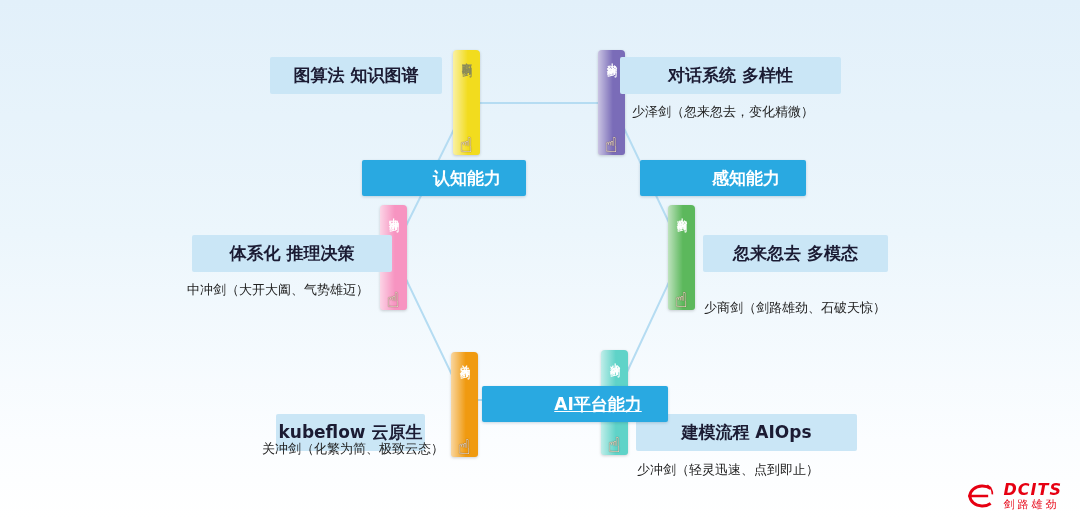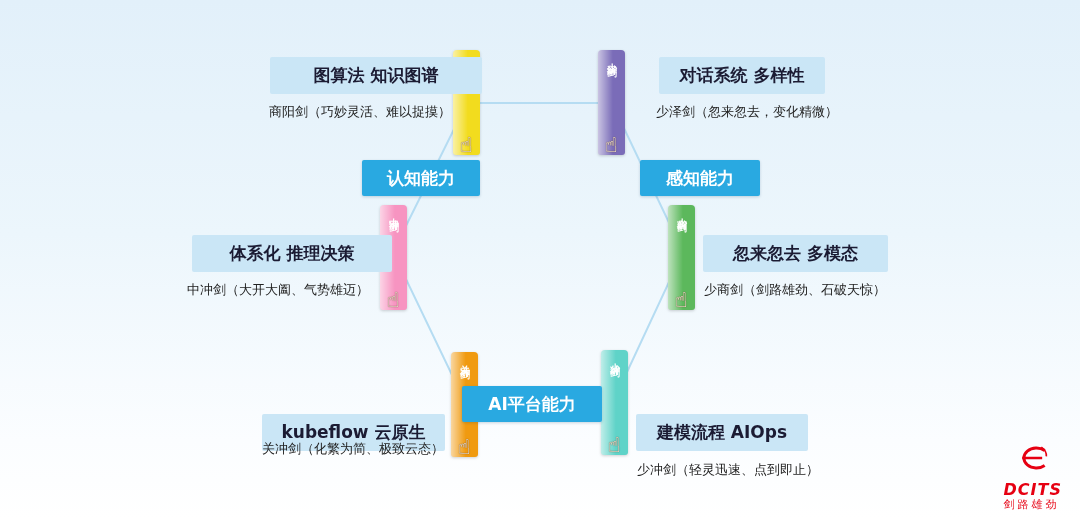--- a/index.html
+++ b/index.html
@@ -34,52 +34,53 @@
     background:var(--box-bg,#cae6f6);
     text-align:center;font-size:17px;font-weight:bold;color:#1b1b33;
     border-radius:2px;
   }
   
   .cap{
     position:absolute;height:36px;line-height:36px;z-index:3;
     background:var(--accent,#29a9e1);color:#ffffff;
     text-align:center;font-size:17px;font-weight:bold;border-radius:2px;
     box-shadow:0 1px 3px rgba(0,60,100,.2);
+    padding-left:46px;
   }
   
   .desc{
     position:absolute;width:230px;z-index:2;
     font-size:13px;color:#222;text-align:center;white-space:nowrap;
   }
   
   #sword-0{left:453px;top:50px;}
   #sword-1{left:598px;top:50px;}
   #sword-2{left:380px;top:205px;}
   #sword-3{left:668px;top:205px;}
   #sword-4{left:451px;top:352px;}
   #sword-5{left:601px;top:350px;}
-  #box-0{left:270px;top:57px;width:212px;}
-  #box-1{left:659px;top:57px;width:166px;}
+  #box-0{left:270px;top:57px;width:172px;}
+  #box-1{left:620px;top:57px;width:221px;}
   #box-2{left:192px;top:235px;width:200px;}
   #box-3{left:703px;top:235px;width:185px;}
-  #box-4{left:262px;top:414px;width:183px;}
-  #box-5{left:636px;top:414px;width:172px;}
+  #box-4{left:276px;top:414px;width:149px;}
+  #box-5{left:636px;top:414px;width:221px;}
   #desc-0{left:245px;top:103px;}
-  #desc-1{left:632px;top:103px;}
+  #desc-1{left:608px;top:103px;}
   #desc-2{left:163px;top:281px;}
-  #desc-3{left:680px;top:281px;}
+  #desc-3{left:680px;top:299px;}
   #desc-4{left:238px;top:440px;}
   #desc-5{left:613px;top:461px;}
   #cap-cognitive{left:362px;top:160px;width:118px;}
   #cap-perception{left:640px;top:160px;width:120px;}
-  #cap-platform{left:462px;top:386px;width:140px;}
+  #cap-platform{left:482px;top:386px;width:140px;text-decoration:underline;}
   
   .logo{
     position:absolute;right:18px;bottom:8px;z-index:4;
-    display:flex;align-items:center;gap:8px;flex-direction:column;
+    display:flex;align-items:flex-end;gap:8px;
   }
   .logo-text{display:flex;flex-direction:column;line-height:1.1;}
   .logo-brand{
     color:var(--logo-red,#e60012);font-weight:bold;font-style:italic;
     font-size:16px;letter-spacing:1px;
   }
   .logo-company{
     color:var(--logo-red,#e60012);font-size:11px;letter-spacing:3px;
   }
 </style>
@@ -117,21 +118,20 @@
     <span class="hand">☝</span>
   </div>
 
   <div class="tech-box" id="box-0">图算法 知识图谱</div>
   <div class="tech-box" id="box-1">对话系统 多样性</div>
   <div class="tech-box" id="box-2">体系化 推理决策</div>
   <div class="tech-box" id="box-3">忽来忽去 多模态</div>
   <div class="tech-box" id="box-4">kubeflow 云原生</div>
   <div class="tech-box" id="box-5">建模流程 AIOps</div>
 
-  <div class="desc" id="desc-0">商阳剑（巧妙灵活、难以捉摸）</div>
   <div class="desc" id="desc-1">少泽剑（忽来忽去，变化精微）</div>
   <div class="desc" id="desc-2">中冲剑（大开大阖、气势雄迈）</div>
   <div class="desc" id="desc-3">少商剑（剑路雄劲、石破天惊）</div>
   <div class="desc" id="desc-4">关冲剑（化繁为简、极致云态）</div>
   <div class="desc" id="desc-5">少冲剑（轻灵迅速、点到即止）</div>
 
   <div class="cap" id="cap-cognitive">认知能力</div>
   <div class="cap" id="cap-perception">感知能力</div>
   <div class="cap" id="cap-platform">AI平台能力</div>
 

